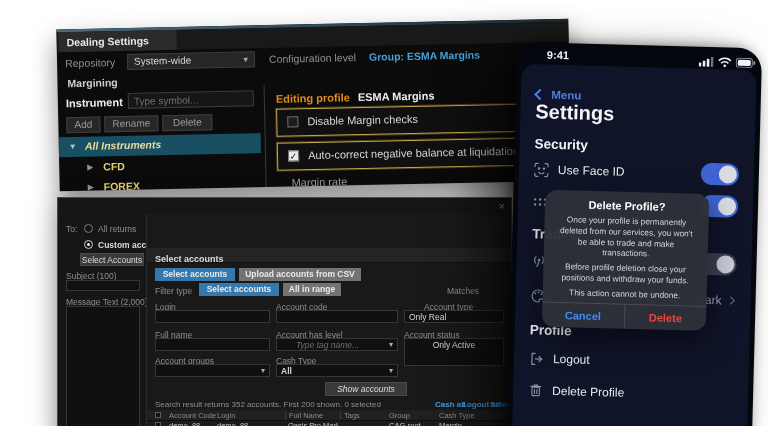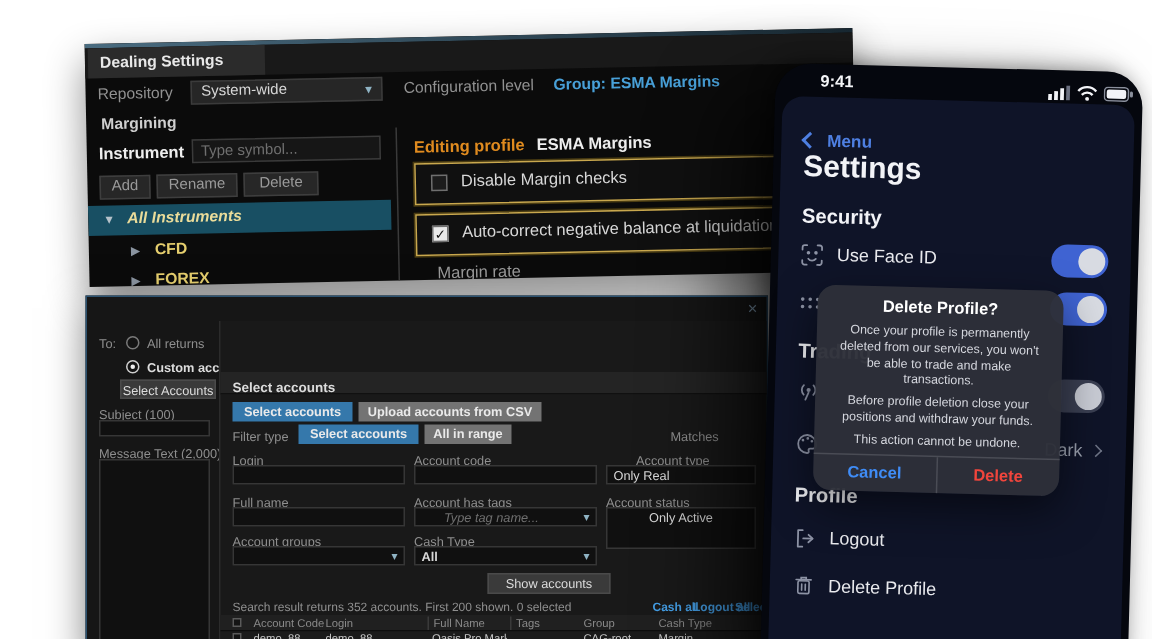--- a/index.html
+++ b/index.html
@@ -178,39 +178,39 @@
 
     <span class="a slbl" style="left:8px;top:88px;">Login</span>
     <input class="a dinp" style="left: 8px; top: 96px; width: 115px; height: 13px;">
     <span class="a slbl" style="left:129px;top:88px;">Account code</span>
     <input class="a dinp" style="left: 129px; top: 96px; width: 122px; height: 13px;">
     <span class="a slbl" style="left:257px;top:88px;margin-left:20px;">Account type</span>
     <div class="a dinp" style="left:257px;top:96px;width:100px;height:13px;line-height:12px;">Only Real</div>
 
     <span class="a slbl" style="left:8px;top:116px;">Full name</span>
     <input class="a dinp" style="left: 8px; top: 124px; width: 115px; height: 13px;">
-    <span class="a slbl" style="left:129px;top:116px;">Account has tags</span>
+    <span class="a slbl" style="left:129px;top:116px;">Account has level</span>
     <div class="a dinp" style="left:129px;top:124px;width:122px;height:13px;line-height:12px;padding-left:19px;">
       <span class="ph-it">Type tag name...</span>
       <span style="float:right;color:#8fb3c4;font-size:8px;">▾</span>
     </div>
     <span class="a slbl" style="left:257px;top:116px;">Account status</span>
     <div class="a dinp" style="left:257px;top:124px;width:100px;height:28px;line-height:12px;text-align:center;">Only Active</div>
 
     <span class="a slbl" style="left:8px;top:142px;">Account groups</span>
     <div class="a dinp" style="left:8px;top:150px;width:115px;height:13px;line-height:12px;">
       <span style="float:right;color:#8fb3c4;font-size:8px;">▾</span>
     </div>
     <span class="a slbl" style="left:129px;top:142px;">Cash Type</span>
     <div class="a dinp" style="left:129px;top:150px;width:122px;height:13px;line-height:12px;font-weight:bold;">
       <span>All</span>
       <span style="float:right;color:#8fb3c4;font-size:8px;">▾</span>
     </div>
 
-    <div class="a sbtn" style="left:178px;top:168px;width:82px;height:14px;line-height:12px;">Show accounts</div>
+    <div class="a sbtn" style="left:178px;top:168px;width:82px;height:14px;line-height:12px;font-style:italic;">Show accounts</div>
 
     <span class="a slbl" style="left:8px;top:186px;font-size:8px;">Search result returns 352 accounts. First 200 shown. 0 selected</span>
     <span class="a link" style="left:288px;top:186px;">Cash all</span>
     <span class="a link" style="left:315px;top:186px;">Logout all</span>
     <span class="a link" style="left:343px;top:186px;">Select</span>
 
     <div class="a" style="left:0;top:196px;right:0;height:10px;background:#202020;border-bottom:1px solid #0d0d0d;">
       <span class="a tcb" style="left:8px;top:2px;"></span>
       <span class="a th" style="left:22px;top:1px;">Account Code</span>
       <span class="a th" style="left:70px;top:1px;">Login</span>

